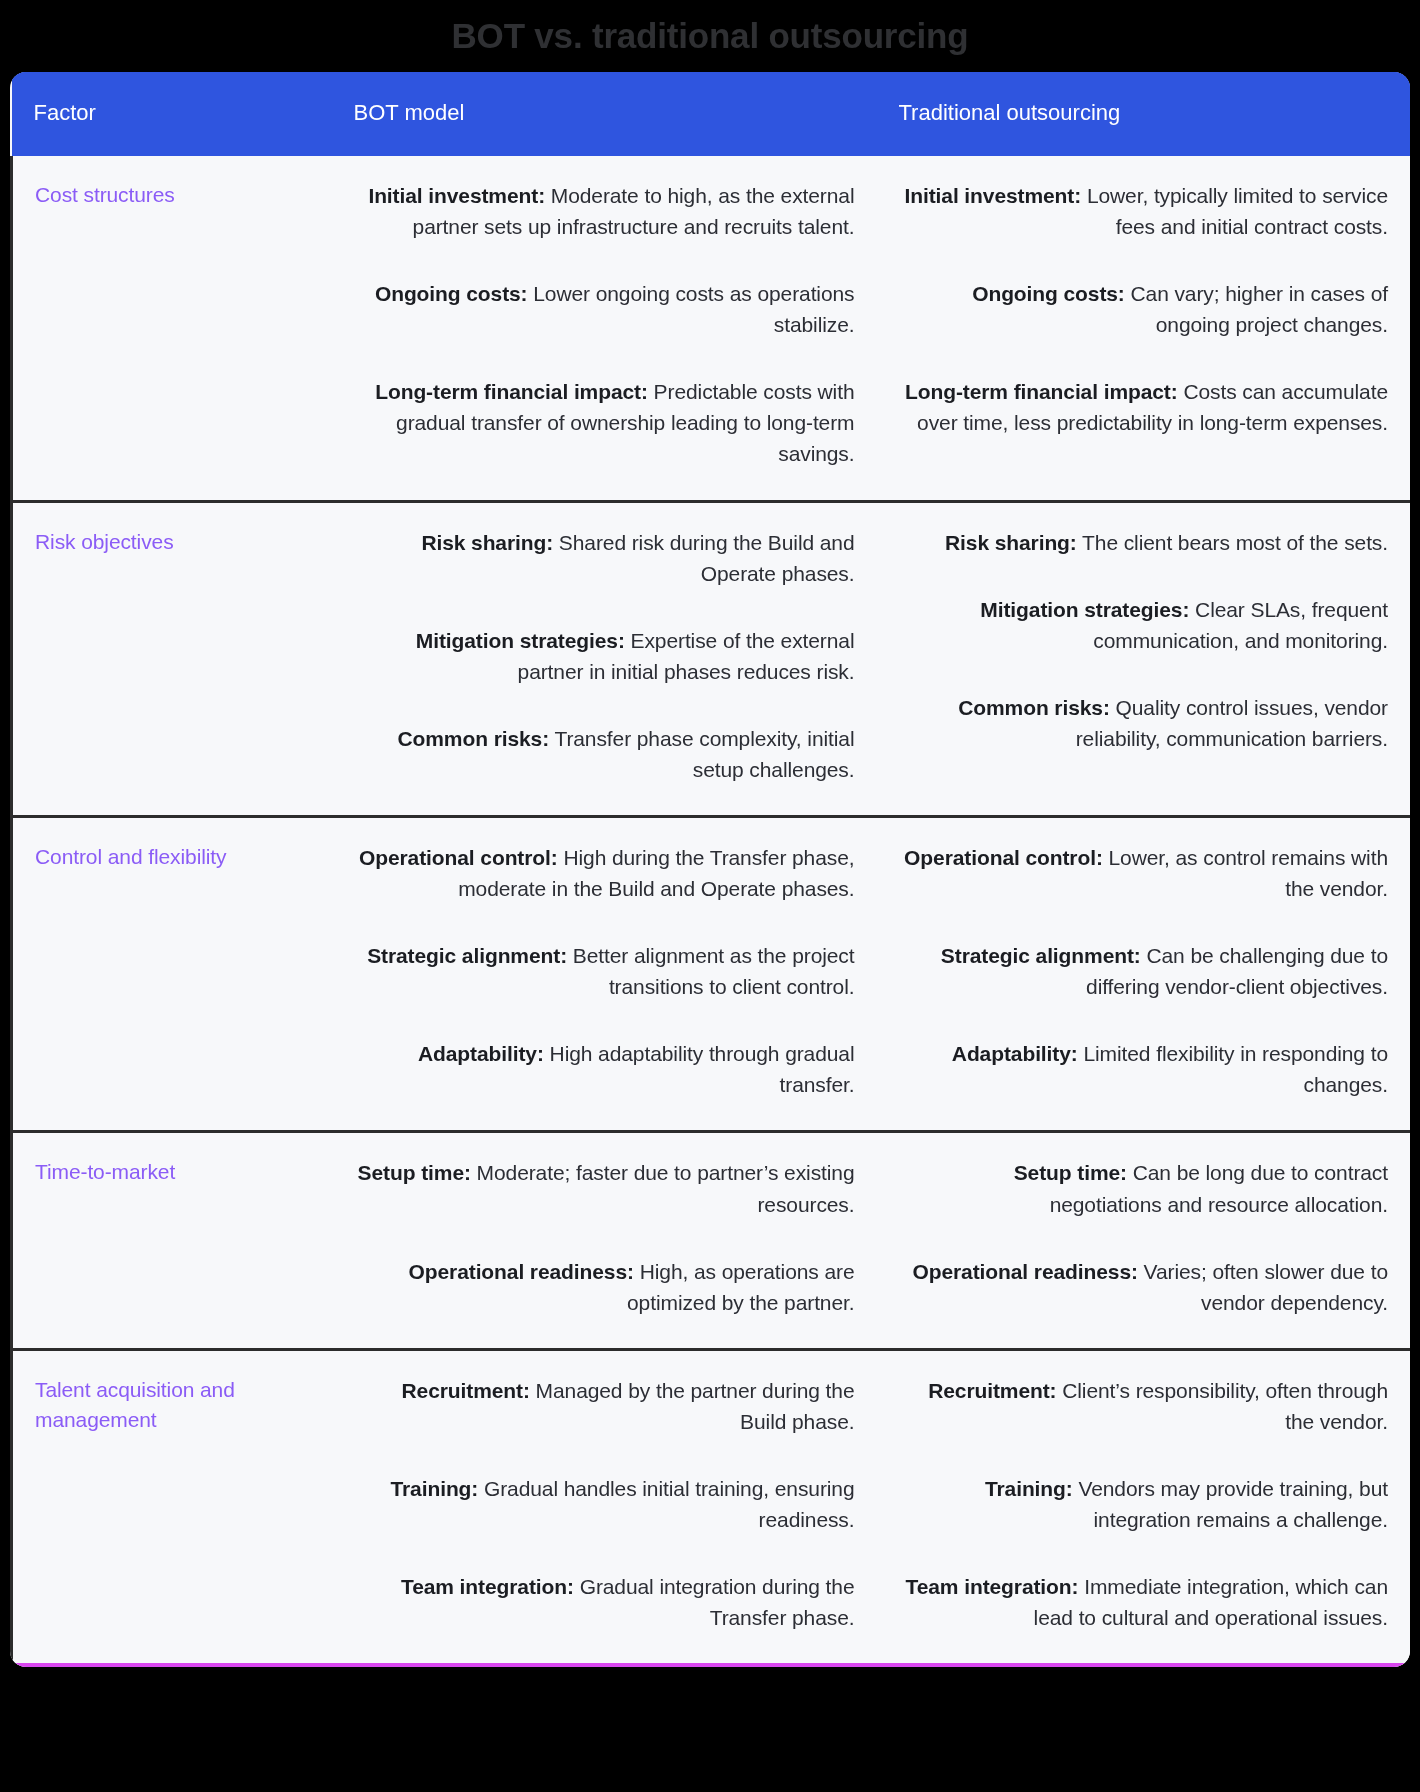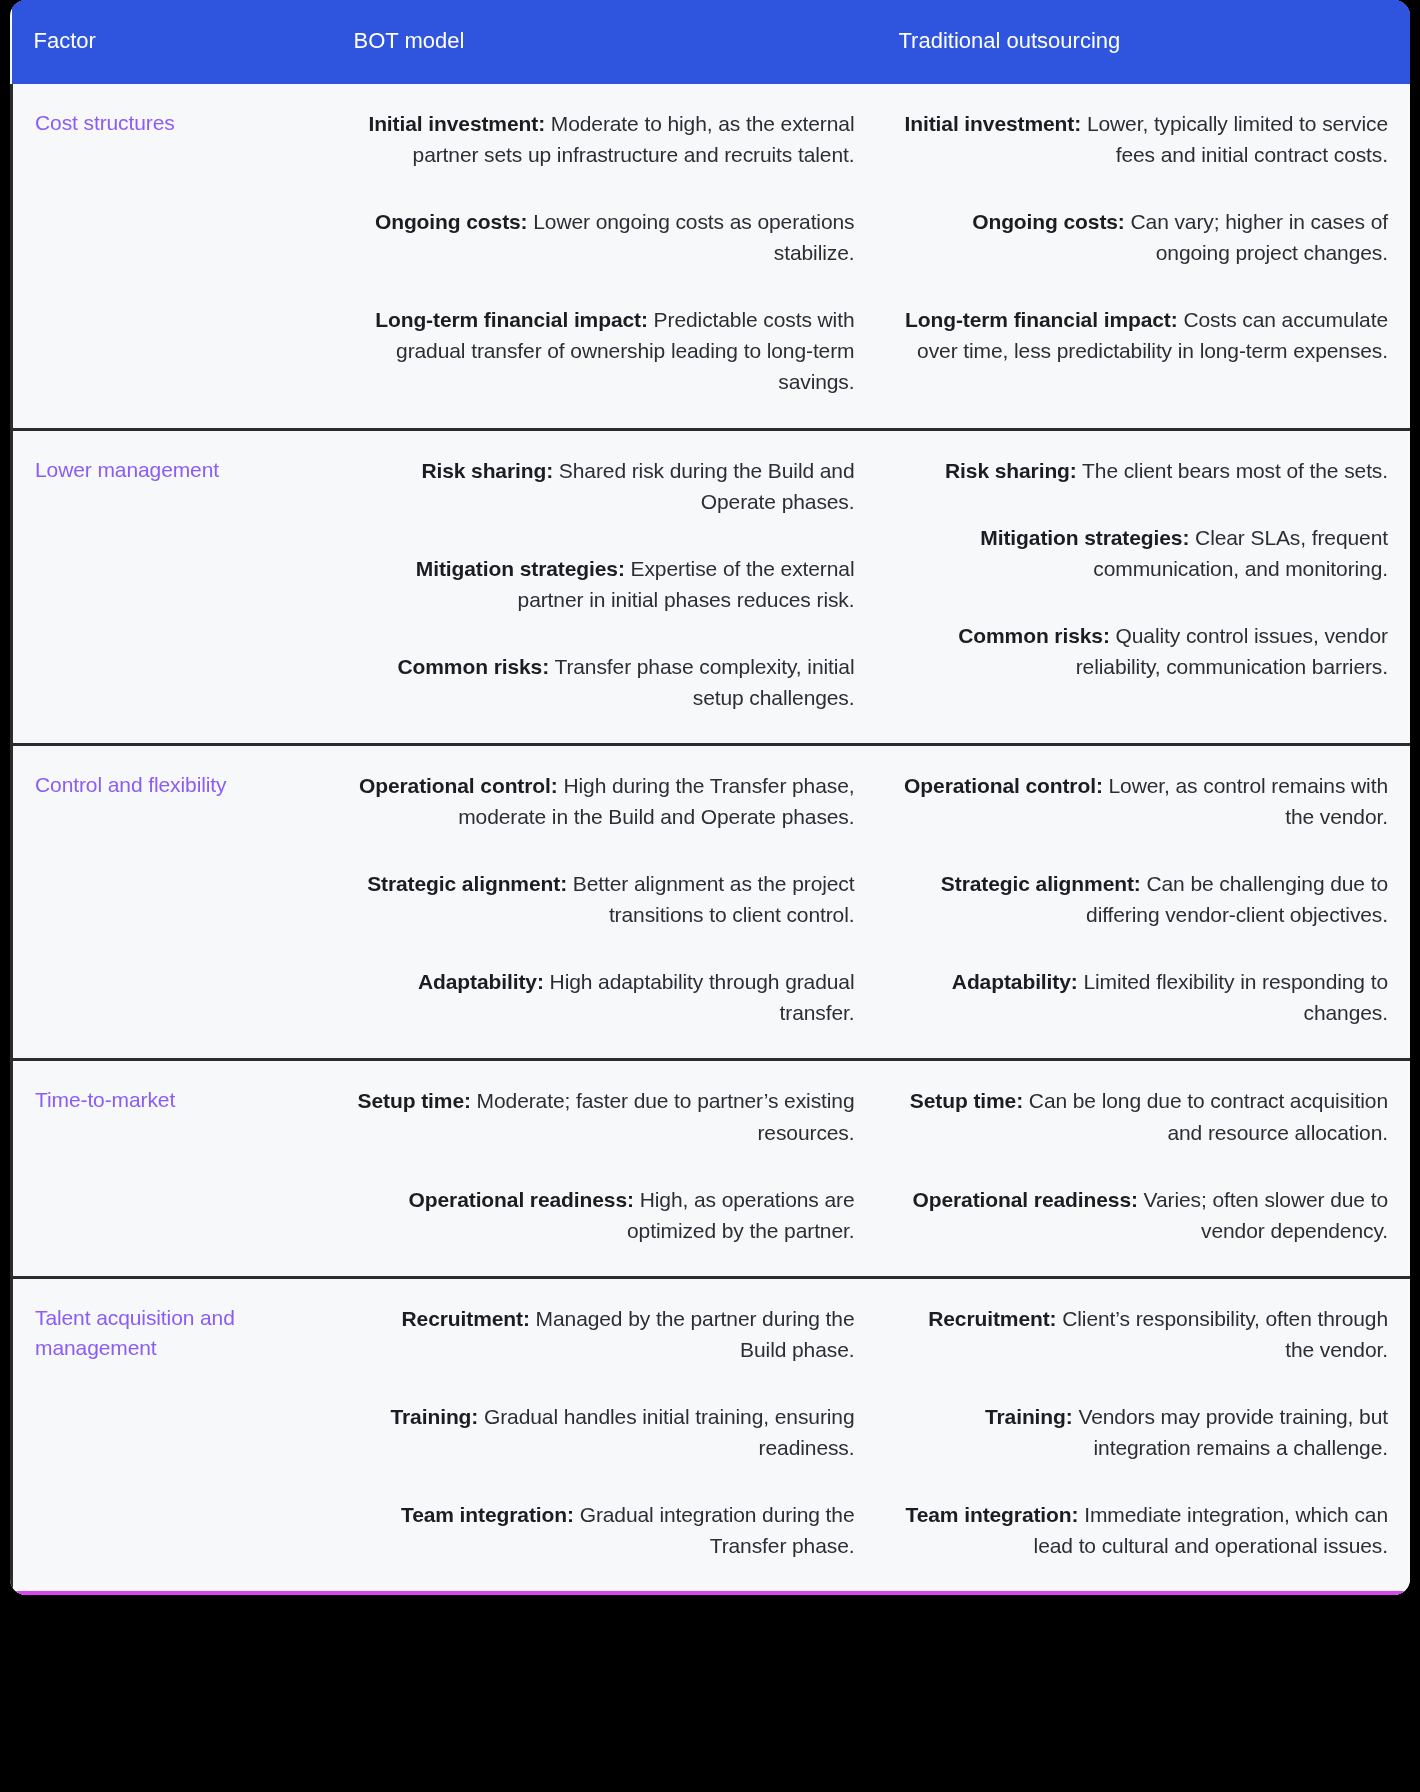--- a/index.html
+++ b/index.html
@@ -114,20 +114,23 @@
   .lead {
     font-weight: 700;
     color: #1b1d22;
   }
 </style>
 </head>
 <body>
 
 <div class="page">
 
+  <div class="title-bar">
+    <h1 class="doc-title">BOT vs. traditional outsourcing</h1>
+  </div>
 
   <div class="table-wrap">
     <table class="cmp">
       <thead>
         <tr>
           <th class="col-factor">Factor</th>
           <th class="col-bot">BOT model</th>
           <th class="col-trad">Traditional outsourcing</th>
         </tr>
       </thead>
@@ -146,21 +149,21 @@
             <td class="c-trad">
               <div class="cell-body">
                 <p><span class="lead">Initial investment:</span><span> Lower, typically limited to service fees and initial contract costs.</span></p>
                 <p><span class="lead">Ongoing costs:</span><span> Can vary; higher in cases of ongoing project changes.</span></p>
                 <p><span class="lead">Long-term financial impact:</span><span> Costs can accumulate over time, less predictability in long-term expenses.</span></p>
               </div>
             </td>
           </tr>
           <tr>
             <td class="c-factor">
-              <div class="factor-label">Lower management</div>
+              <div class="factor-label">Risk objectives</div>
             </td>
             <td class="c-bot">
               <div class="cell-body">
                 <p><span class="lead">Risk sharing:</span><span> Shared risk during the Build and Operate phases.</span></p>
                 <p><span class="lead">Mitigation strategies:</span><span> Expertise of the external partner in initial phases reduces risk.</span></p>
                 <p><span class="lead">Common risks:</span><span> Transfer phase complexity, initial setup challenges.</span></p>
               </div>
             </td>
             <td class="c-trad">
               <div class="cell-body">
@@ -194,21 +197,21 @@
               <div class="factor-label">Time-to-market</div>
             </td>
             <td class="c-bot">
               <div class="cell-body">
                 <p><span class="lead">Setup time:</span><span> Moderate; faster due to partner’s existing resources.</span></p>
                 <p><span class="lead">Operational readiness:</span><span> High, as operations are optimized by the partner.</span></p>
               </div>
             </td>
             <td class="c-trad">
               <div class="cell-body">
-                <p><span class="lead">Setup time:</span><span> Can be long due to contract acquisition and resource allocation.</span></p>
+                <p><span class="lead">Setup time:</span><span> Can be long due to contract negotiations and resource allocation.</span></p>
                 <p><span class="lead">Operational readiness:</span><span> Varies; often slower due to vendor dependency.</span></p>
               </div>
             </td>
           </tr>
           <tr>
             <td class="c-factor">
               <div class="factor-label">Talent acquisition and management</div>
             </td>
             <td class="c-bot">
               <div class="cell-body">

